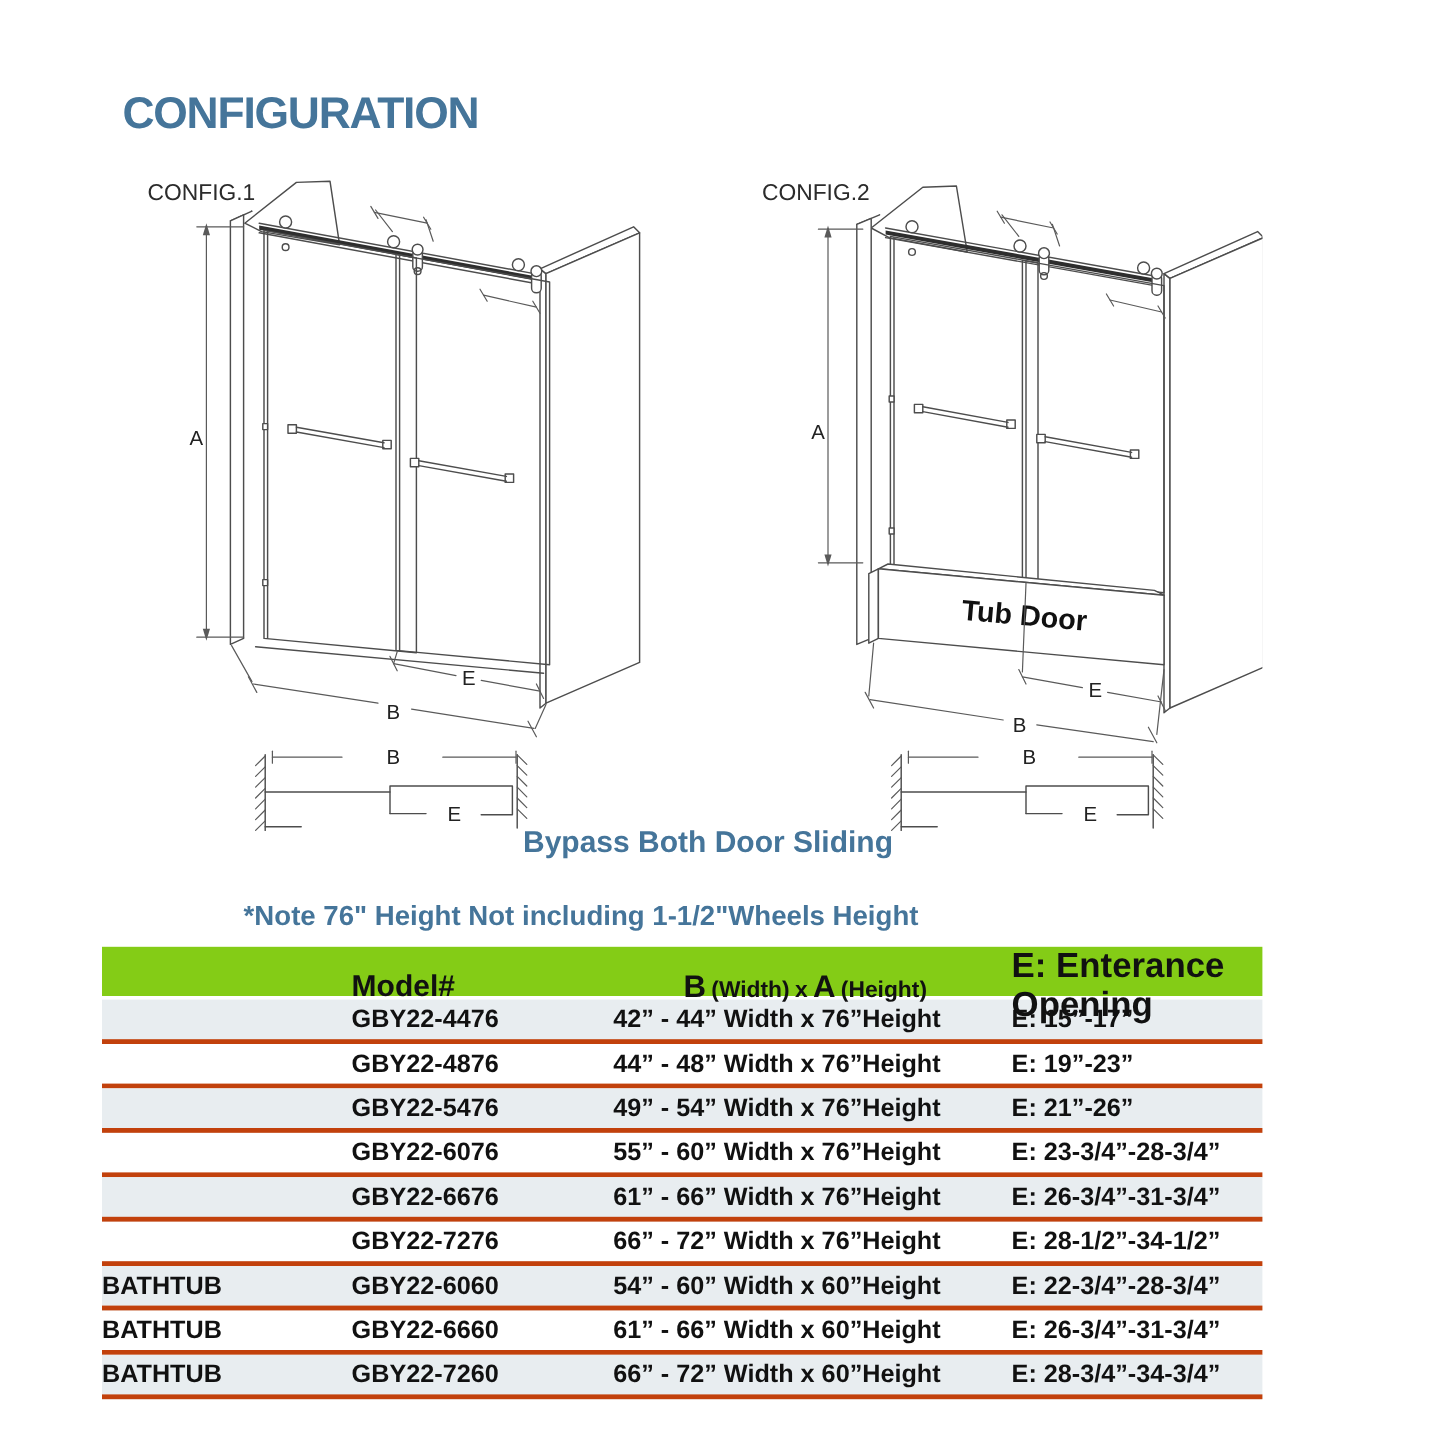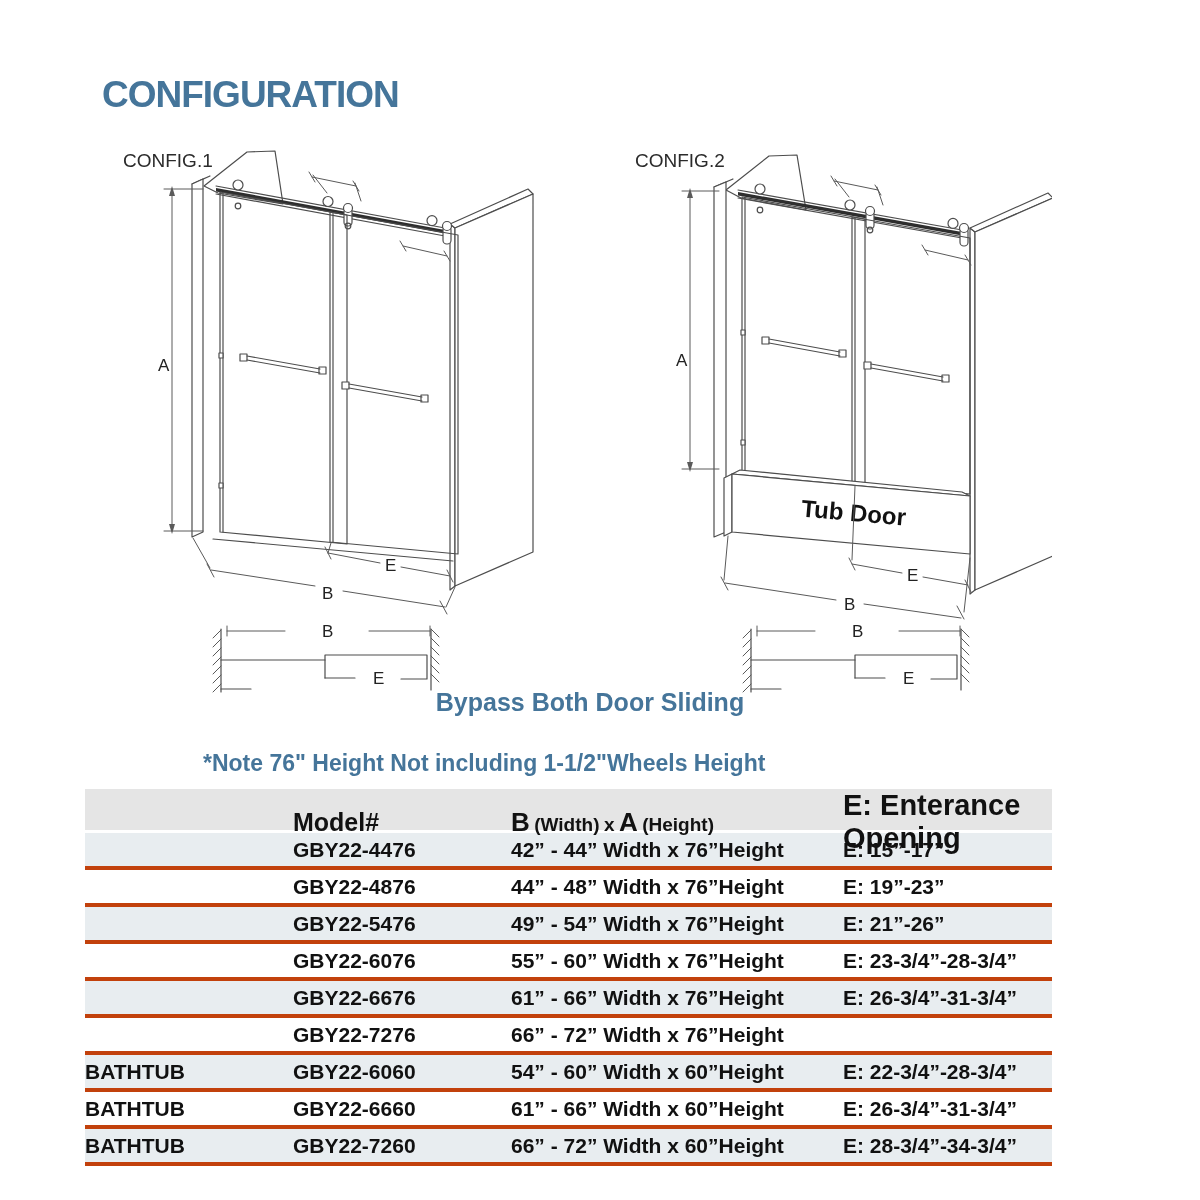--- a/index.html
+++ b/index.html
@@ -15,30 +15,30 @@
   .fw{stroke:#4d4d4d;stroke-width:1.2;fill:#ffffff;stroke-linejoin:round;}
   .dk{fill:#2e2e2e;stroke:none;}
   .dim{stroke:#5a5a5a;stroke-width:1;fill:none;stroke-linecap:round;}
   .dimf{fill:#5a5a5a;stroke:none;}
   .lbl{font-family:"Liberation Sans",sans-serif;font-size:17px;fill:#222;}
   .cfg{font-family:"Liberation Sans",sans-serif;font-size:19px;fill:#2b2b2b;}
   .tub{font-family:"Liberation Sans",sans-serif;font-size:24px;font-weight:bold;fill:#111;}
   
   .spec{position:absolute;left:85px;top:789px;width:1030px;color:#111;}
   .thead{display:grid;grid-template-columns:200px 216px 330px 284px;height:41px;
-         background:#e5e5e5;align-items:center;margin-bottom:3px;}
+         background:#84cc16;align-items:center;margin-bottom:3px;}
   .trow{display:grid;grid-template-columns:200px 216px 330px 284px;height:33px;
         align-items:center;font-size:21px;font-weight:bold;border-bottom:4px solid #c2410c;}
   .trow.alt{background:#e8edf0;}
   .c-cat{text-align:left;padding-right:10px;}
   .c-model{padding-left:8px;}
   .c-size{padding-left:10px;}
   .c-ent{padding-left:12px;}
   .h-model{font-size:25px;font-weight:bold;padding-left:8px;}
-  .h-size{padding-left:10px;font-weight:bold;}
+  .h-size{padding-left:10px;font-weight:bold;text-align:center;}
   .h-size .big{font-size:26px;}
   .h-size .sm{font-size:19px;}
   .h-ent{font-size:29px;font-weight:bold;padding-left:12px;}
 </style>
 </head>
 <body>
 
 <div class="canvas">
 
   <div class="title">CONFIGURATION</div>
@@ -329,20 +329,21 @@
     <div class="trow alt">
       <div class="c-cat"></div>
       <div class="c-model">GBY22-6676</div>
       <div class="c-size">61” - 66” Width x 76”Height</div>
       <div class="c-ent">E: 26-3/4”-31-3/4”</div>
     </div>
     <div class="trow">
       <div class="c-cat"></div>
       <div class="c-model">GBY22-7276</div>
       <div class="c-size">66” - 72” Width x 76”Height</div>
+      <div class="c-ent">E: 28-1/2”-34-1/2”</div>
     </div>
     <div class="trow alt">
       <div class="c-cat">BATHTUB</div>
       <div class="c-model">GBY22-6060</div>
       <div class="c-size">54” - 60” Width x 60”Height</div>
       <div class="c-ent">E: 22-3/4”-28-3/4”</div>
     </div>
     <div class="trow">
       <div class="c-cat">BATHTUB</div>
       <div class="c-model">GBY22-6660</div>

